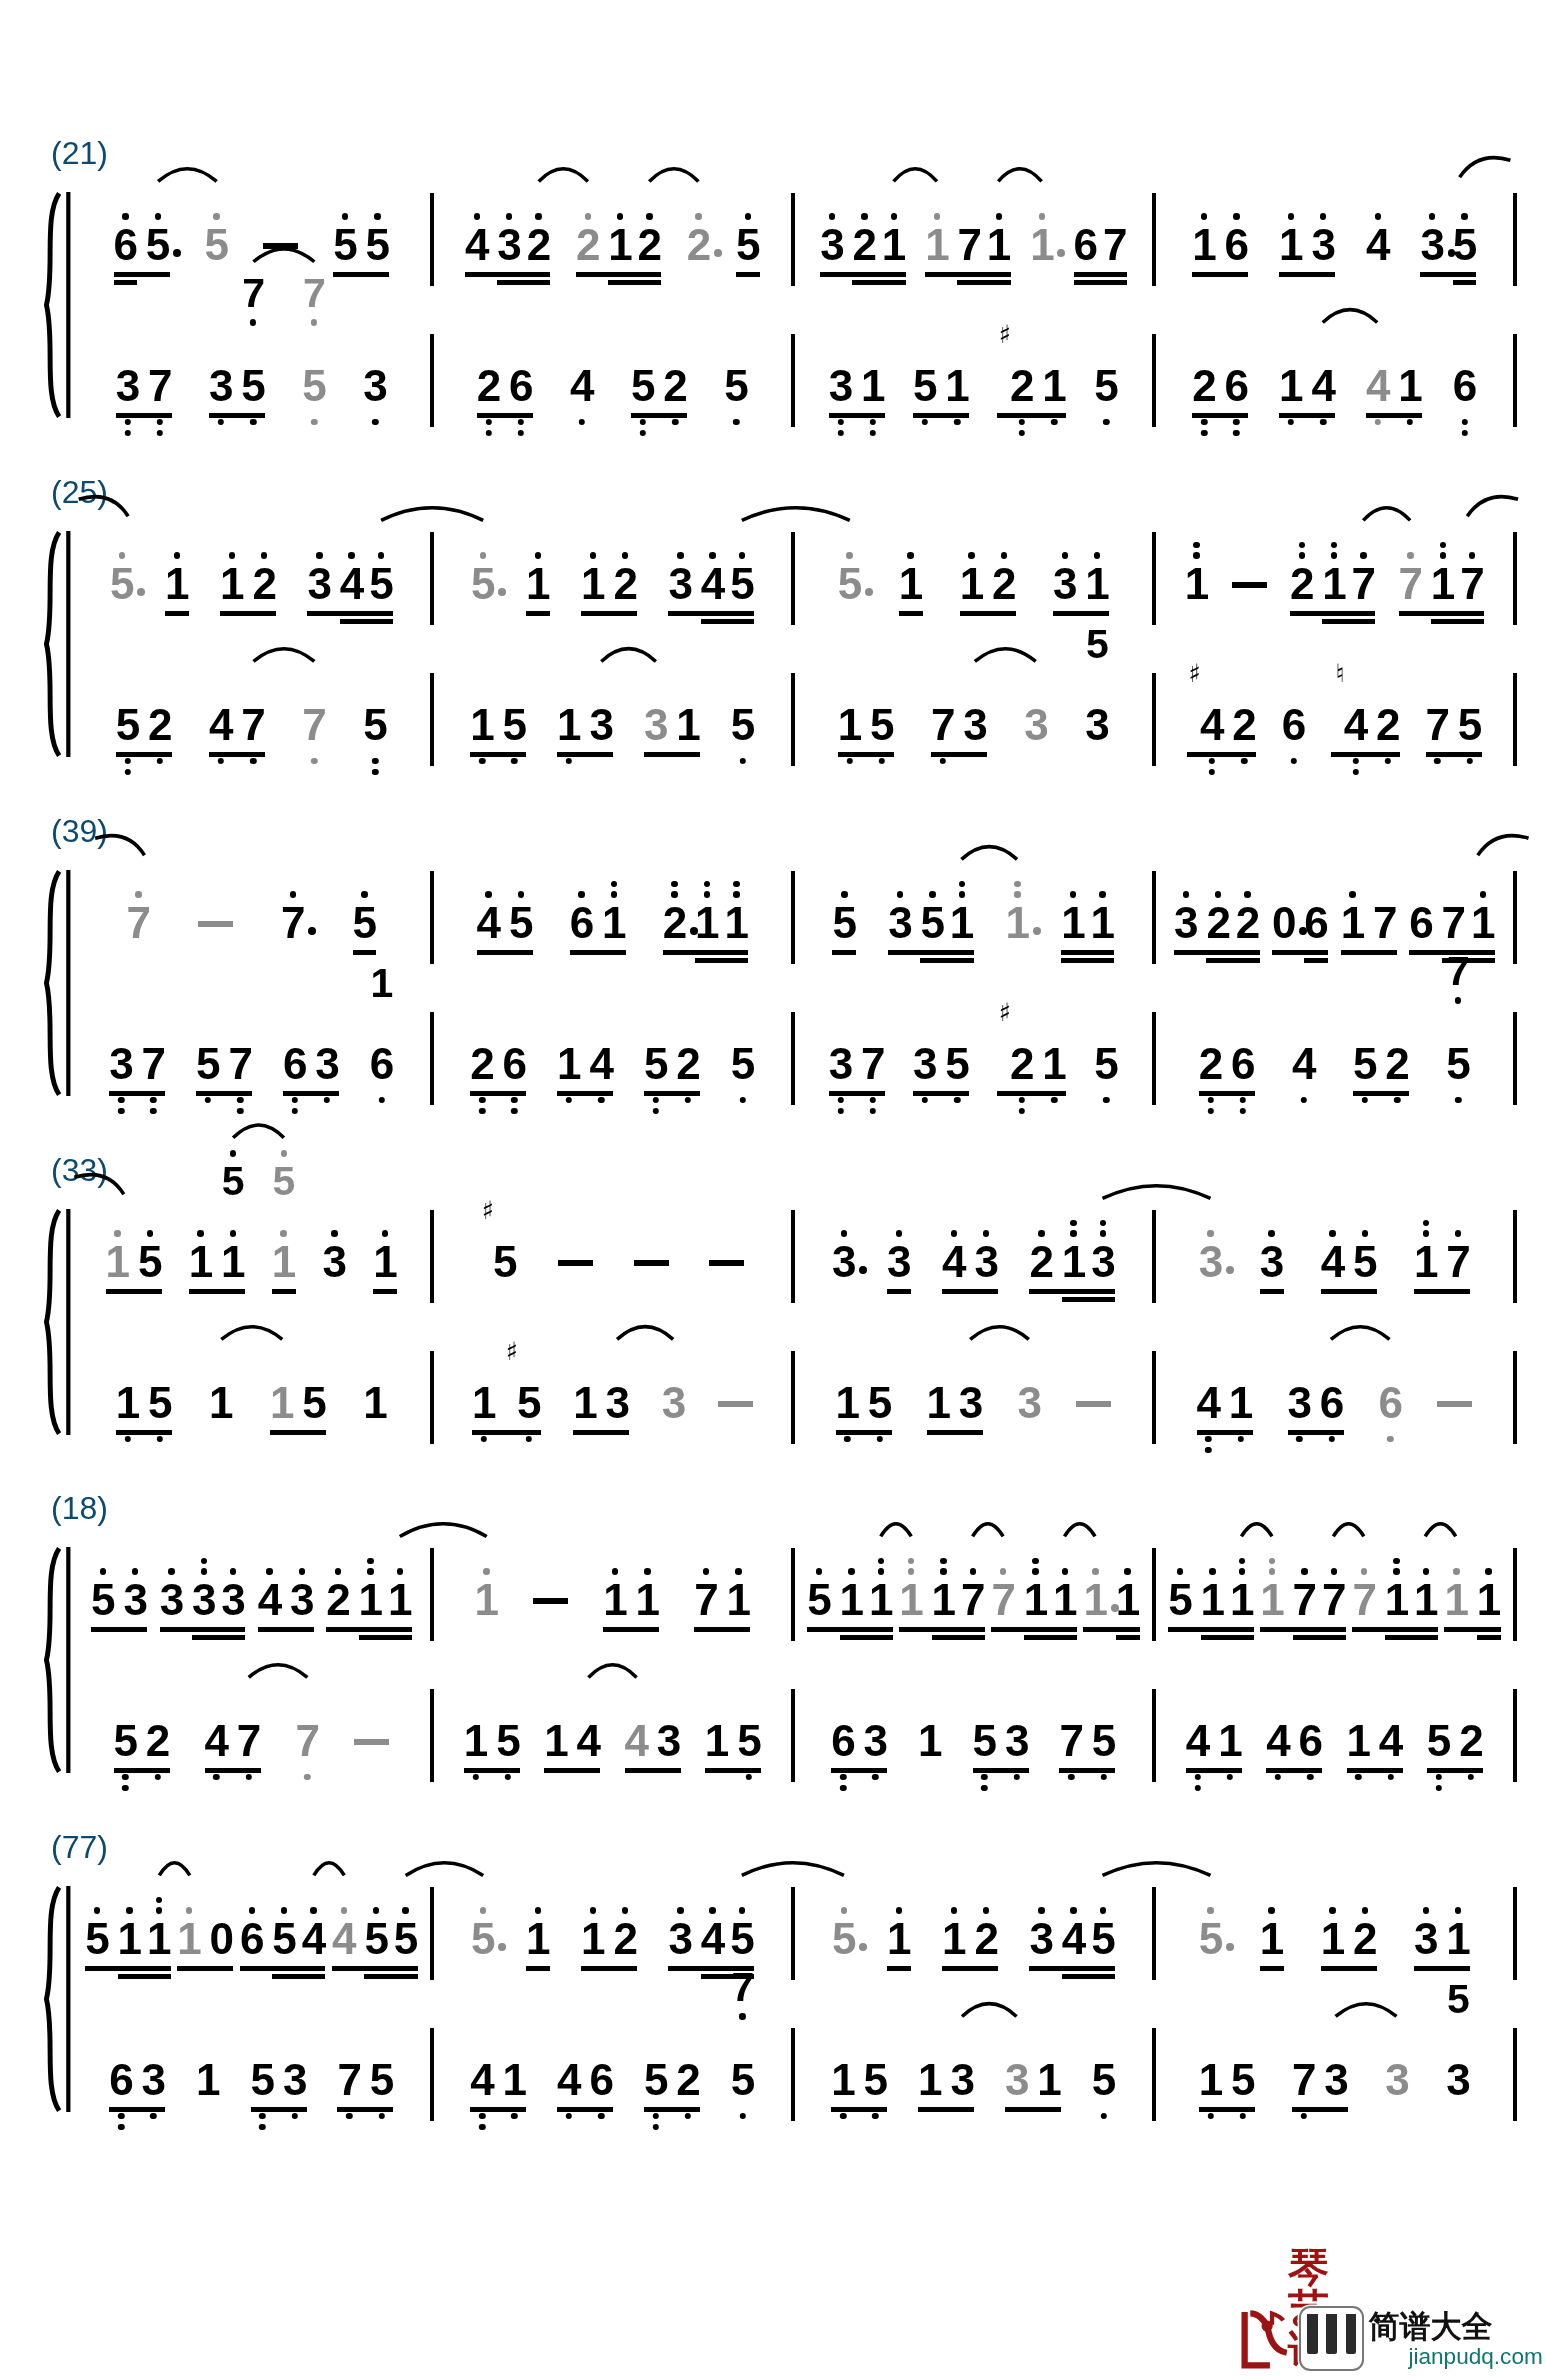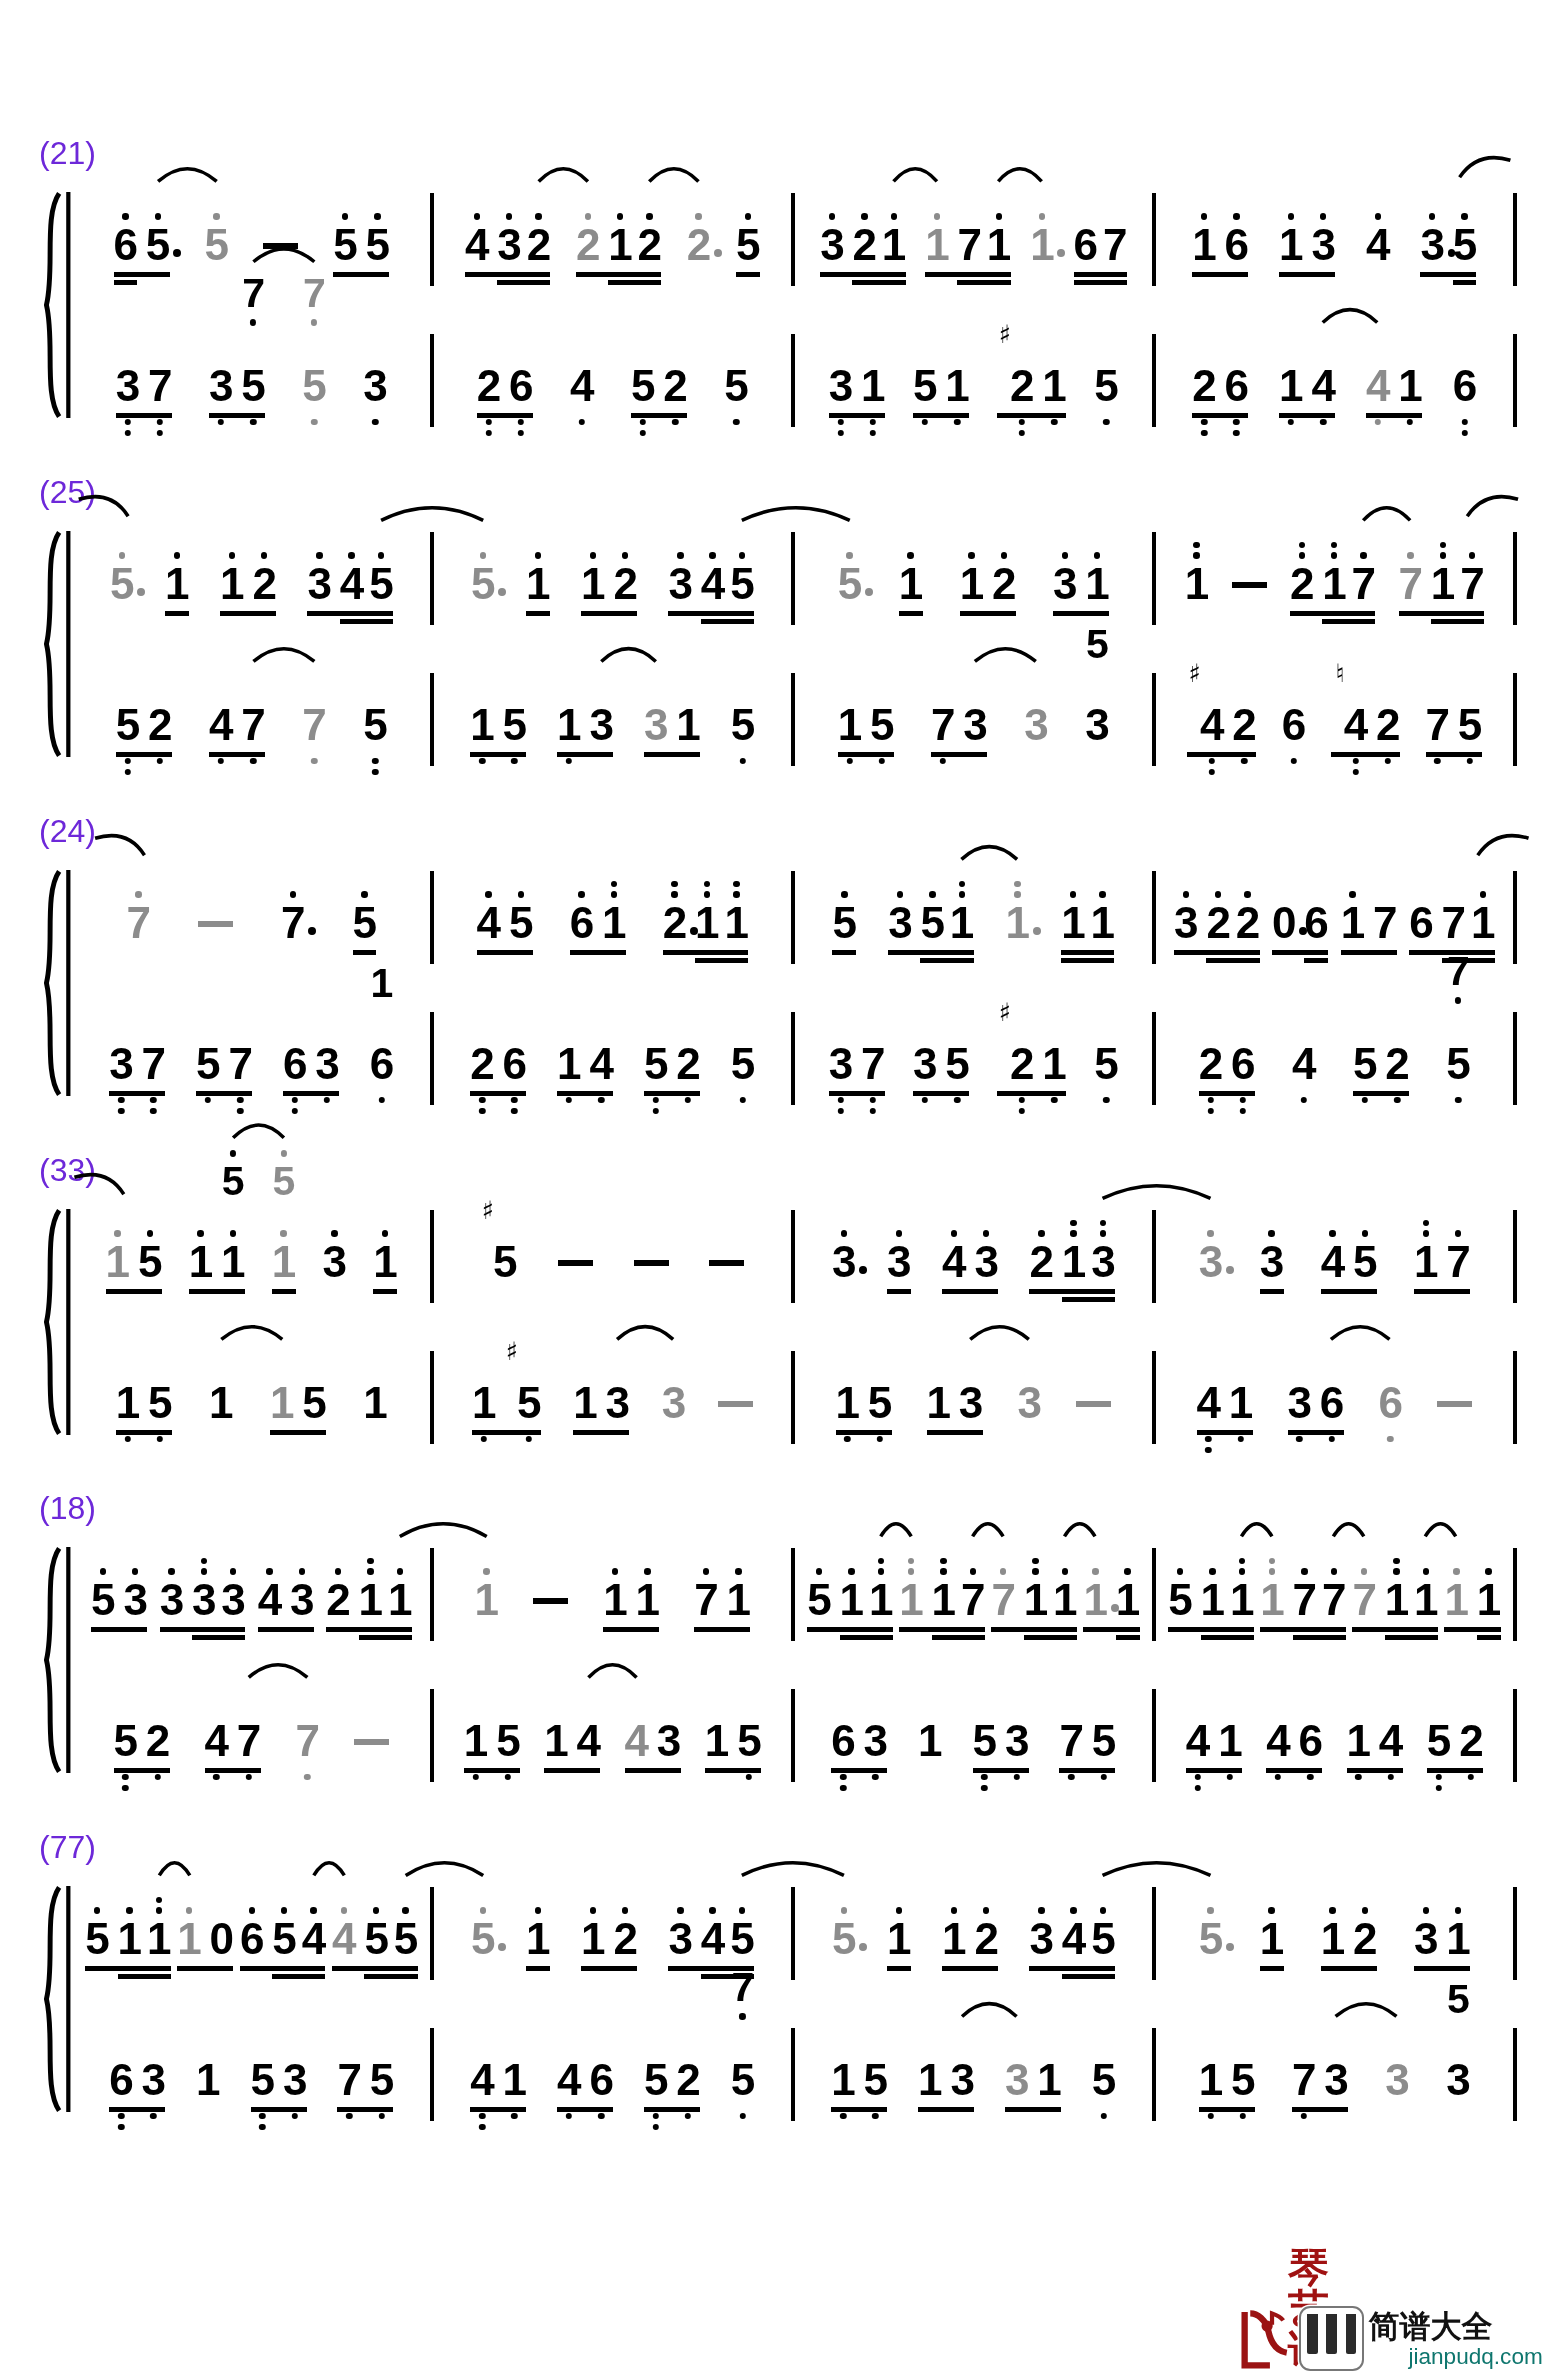--- a/index.html
+++ b/index.html
@@ -1,19 +1,19 @@
 <!DOCTYPE html>
 <html style="font-size:11.3px"><head>
 <meta charset="utf-8">
 <style>
   html,body{margin:0;padding:0;background:#e8e8e8;}
   #page{position:relative;width:1547px;height:2377px;background:#ffffff;margin:0 auto;
         font-family:"Liberation Sans",sans-serif;overflow:hidden;}
   .system{position:absolute;left:0;right:0;height:339px;}
-  .syslabel{position:absolute;left:39px;top:10px;font:400 32px/1 "Liberation Sans",sans-serif;color:#6d28d9;}
+  .syslabel{position:absolute;left:51px;top:10px;font:400 32px/1 "Liberation Sans",sans-serif;color:#0c4a6e;}
   .brace{position:absolute;left:35px;width:37px;}
   .line{position:absolute;left:73px;right:30px;display:flex;align-items:flex-end;}
   .measure{flex:1;display:flex;align-items:flex-end;justify-content:space-evenly;padding:0 5.6px;min-width:0;}
   .bar{width:4.2px;height:93px;background:#000;flex:none;align-self:flex-end;margin-bottom:-8.5px;}
   .grp{display:inline-flex;align-items:flex-end;gap:8.5px;}
   .grp.u1{border-bottom:5px solid #000;padding-bottom:5px;}
   .grp.u2{position:relative;gap:5.6px;}
   .grp.u2::after{content:"";position:absolute;left:0;right:0;bottom:-17.6px;height:5px;background:#000;}
   .tok{position:relative;display:inline-flex;flex-direction:column;align-items:center;}
   .tok.solo{margin-bottom:10px;}
@@ -966,21 +966,21 @@
           </div>
           <div class="bar"></div>
           <svg class="slurs" viewBox="0 0 2045 360" style="top: -99px; height: 254px; width: 1444px;">
             <path d="M254.9140625 165 Q 298.0859375 129, 341.2578125 165" fill="none" stroke="#000" stroke-width="5"></path>
             <path d="M747.9765625 165 Q 786.6015625 129, 825.2265625 165" fill="none" stroke="#000" stroke-width="5"></path>
             <path d="M1277.4140625 165 Q 1320.5859375 129, 1363.7578125 165" fill="none" stroke="#000" stroke-width="5"></path>
           </svg>
         </div>
       </div>
       <div class="system" style="top: 805px;">
-        <div class="syslabel">(24)</div>
+        <div class="syslabel">(39)</div>
         <svg class="brace" width="37" height="226" viewBox="0 0 52 320" style="top: 65px; height: 226px;">
           <path d="M34 2 C12 34, 28 110, 16 160 C28 210, 12 286, 34 318" fill="none" stroke="#000" stroke-width="7"></path>
           <rect x="44" y="0" width="6" height="320" fill="#000"></rect>
         </svg>
         <div class="line" style="top: 37px; height: 113px;">
           <div class="measure">
             <span class="tok grey solo">
               <span class="odots">
                 <span class="dot grey"></span>
               </span>

